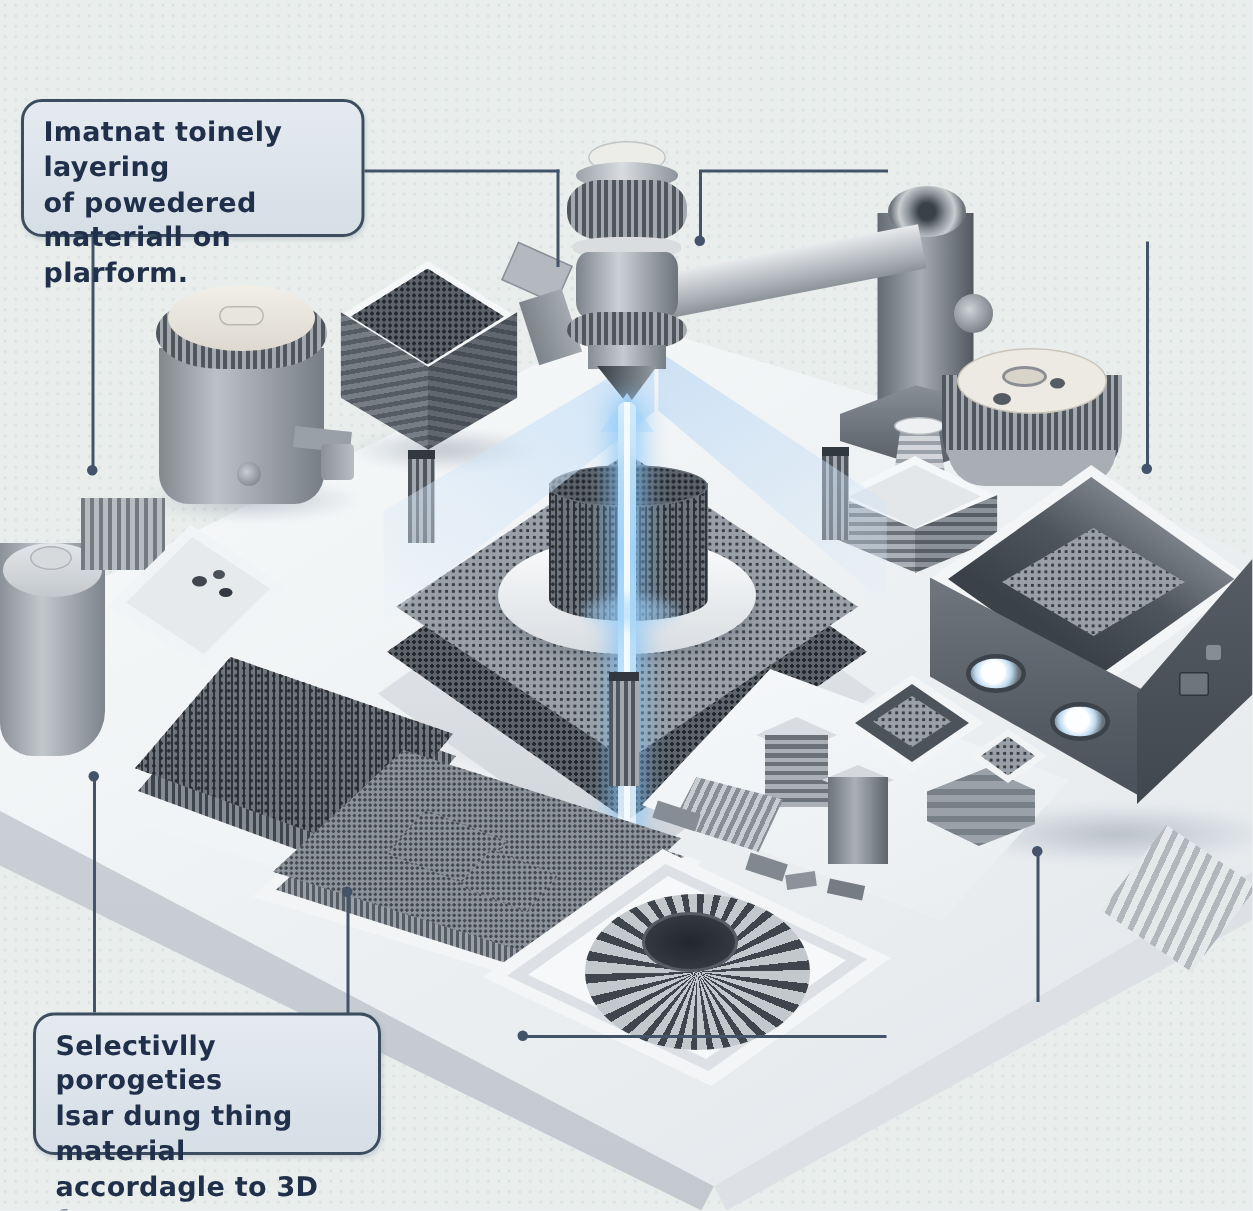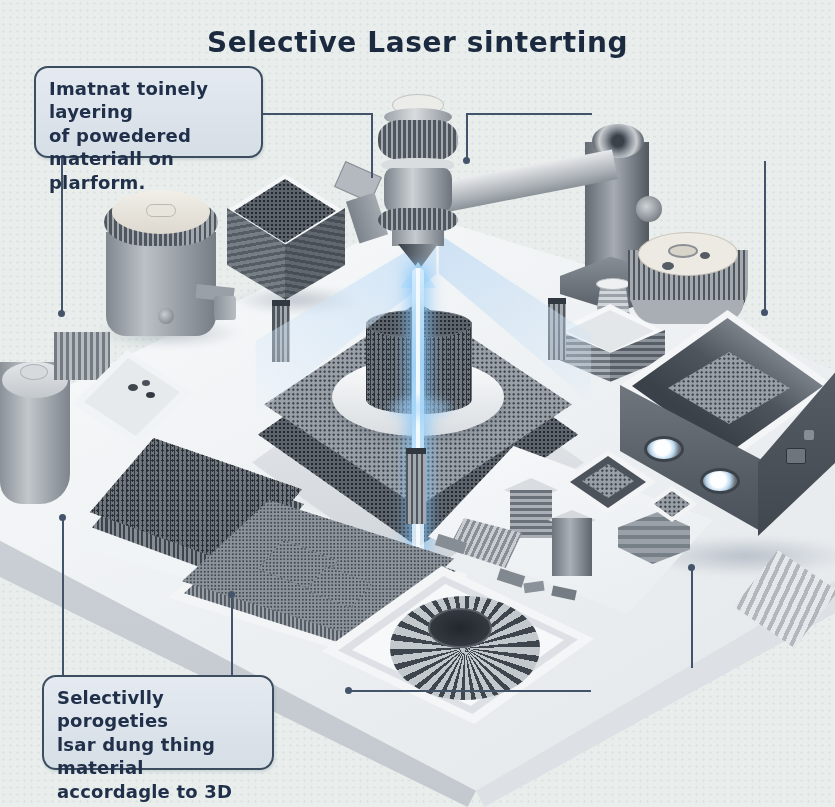--- a/index.html
+++ b/index.html
@@ -11,21 +11,21 @@
     background-size: 7px 7px; }
   .p { position:absolute; }
 
   
   .title { position:absolute; top:26px; left:0; right:0; text-align:center;
     font-size:28px; font-weight:700; letter-spacing:0.6px; color:#1c2a40; }
   .note { position:absolute; background:linear-gradient(180deg,#e4eaf0,#d6dee6);
     border:2px solid #3d4d60; border-radius:14px; padding:9px 13px;
     font-size:18px; line-height:1.3; font-weight:600; color:#21304a;
     white-space:pre-line; letter-spacing:0.2px;
-    box-shadow:1px 2px 3px rgba(80,100,120,0.18);margin-left:20px; }
+    box-shadow:1px 2px 3px rgba(80,100,120,0.18); }
   .note-tl { left:14px; top:66px;  width:229px; height:92px; }
   .note-tr { left:592px; top:68px; width:240px; height:93px; }
   .note-bl { left:22px; top:675px; width:232px; height:95px; }
   .note-br { left:591px; top:668px; width:228px; height:99px; }
 
   .ln { position:absolute; background:#42536a; }
   .dot { position:absolute; width:7px; height:7px; border-radius:50%; background:#42536a; }
 
   
   .speckle { background-color:#9aa0a7;
@@ -282,21 +282,20 @@
   <div class="dot" style="left:761px;top:309px;"></div>
   <div class="ln" style="left:62px;top:520px;width:2px;height:155px;"></div>
   <div class="dot" style="left:59px;top:514px;"></div>
   <div class="ln" style="left:231px;top:596px;width:2px;height:80px;"></div>
   <div class="dot" style="left:228px;top:591px;"></div>
   <div class="ln" style="left:349px;top:690px;width:242px;height:2px;"></div>
   <div class="dot" style="left:345px;top:687px;"></div>
   <div class="ln" style="left:691px;top:570px;width:2px;height:98px;"></div>
   <div class="dot" style="left:688px;top:564px;"></div>
 
-  <div class="title">Selective Laser sinterting</div>
   <div class="note note-tl">Imatnat toinely layering
 of powedered materiall on
 plarform.</div>
   <div class="note note-bl">Selectivlly porogeties
 lsar dung thing material
 accordagle to 3D fung.</div>
 
 </div>
 
 </body></html>

